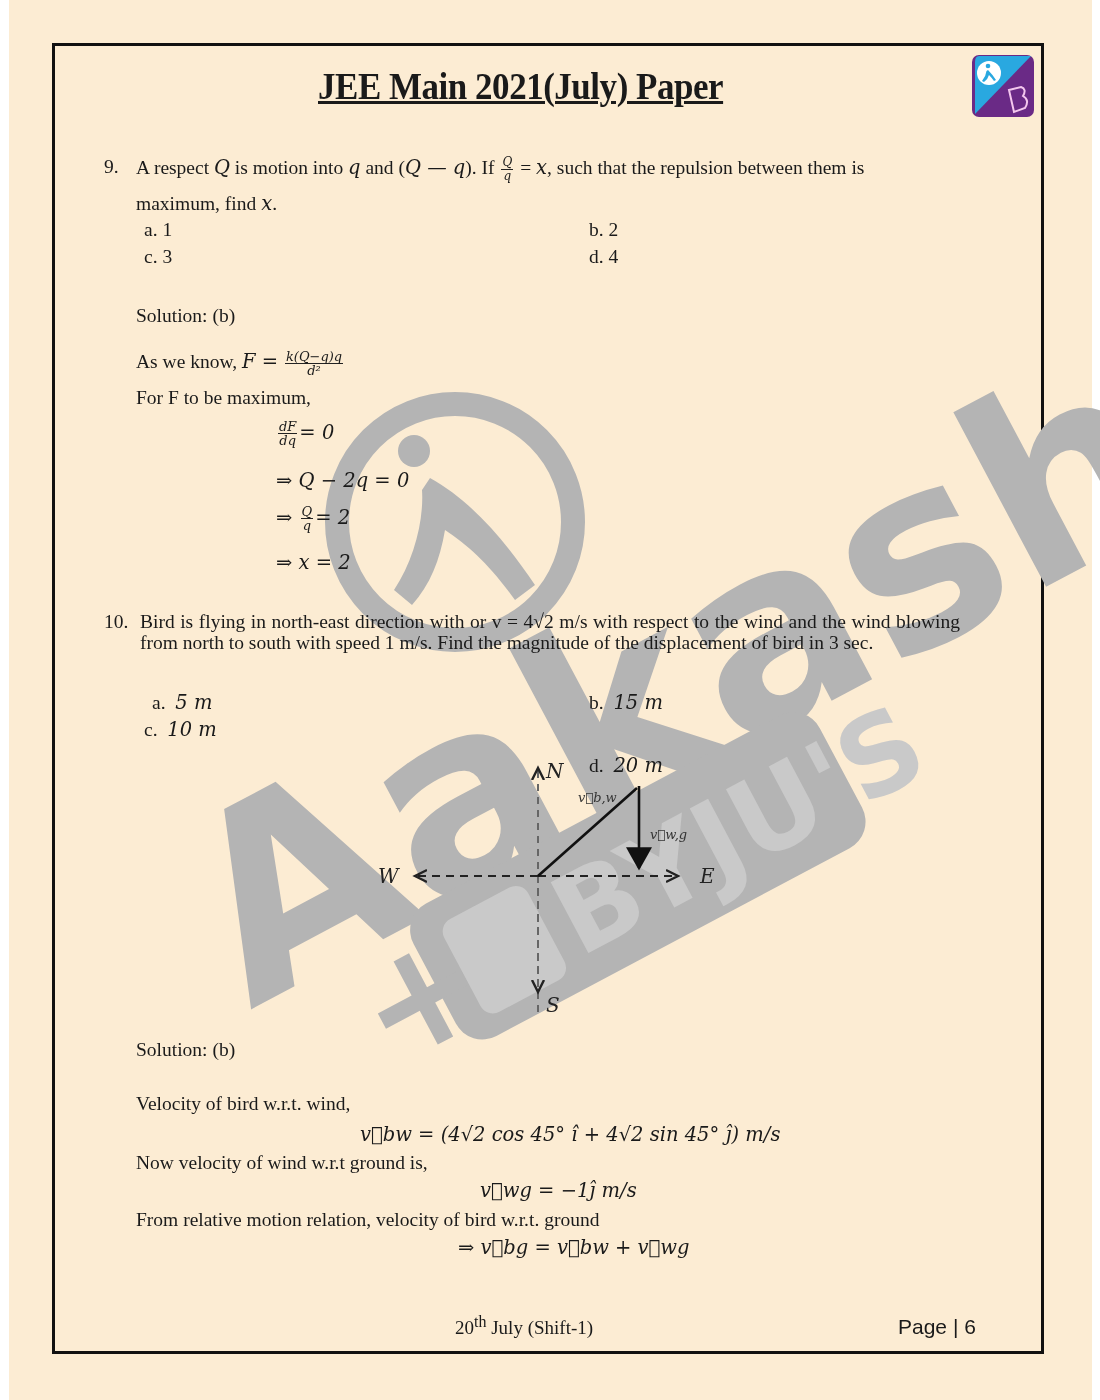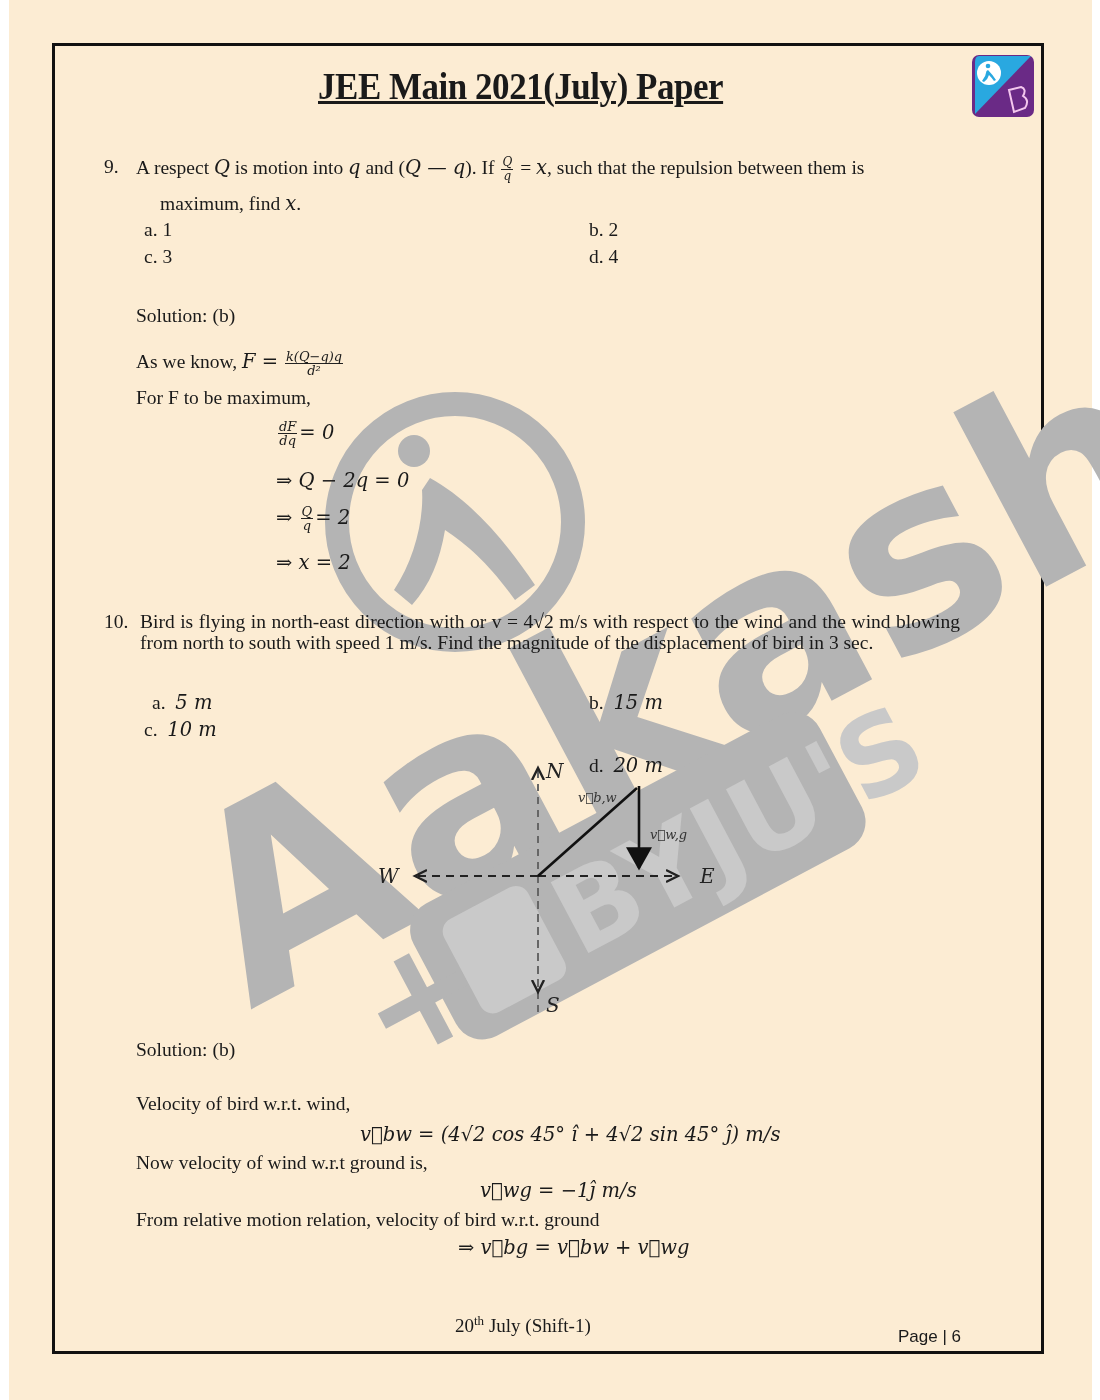--- a/index.html
+++ b/index.html
@@ -13,21 +13,21 @@
   .logo { left:971px; top:54px; width:64px; height:64px; }
   .txt { font-size:19.5px; }
   .narrow { font-family:"Liberation Serif",serif; }
   .m { font-family:"DejaVu Serif",serif; font-style:italic; }
   .frac { display:inline-block; vertical-align:middle; text-align:center; font-size:12px; line-height:13px; margin:0 2px; }
   .frac .n { display:block; border-bottom:1px solid #222; padding:0 1px; }
   .frac .d { display:block; }
   .watermark { position:absolute; left:0; top:0; width:1100px; height:1400px; pointer-events:none; }
   .justify { text-align:justify; white-space:normal; }
   .foot { font-size:19px; }
-  .page { font-family:"Liberation Sans",sans-serif; font-size:17px;margin-top:12px; }
+  .page { font-family:"Liberation Sans",sans-serif; font-size:21px; }
 </style>
 </head>
 <body>
 
 <div class="paper"></div>
 <div class="frame"></div>
 
 <svg class="watermark" viewBox="0 0 1100 1400">
   <g fill="none" stroke="#b4b4b4" stroke-width="24">
     <circle cx="455" cy="522" r="118"></circle>
@@ -54,21 +54,21 @@
   <circle cx="18" cy="19" r="12" fill="#ffffff"></circle>
   <circle cx="17" cy="12" r="2.3" fill="#29a8e0"></circle>
   <path d="M17 16 Q21 20 25 26 L23 27 Q20 23 18 21 Q17 25 13 28 L11 27 Q15 22 15.5 17 Z" fill="#29a8e0"></path>
   <path d="M38 36 L50 33 Q56 35 52 42 Q59 46 54 54 L43 58 Z" fill="none" stroke="#f4c7ee" stroke-width="2"></path>
 </svg>
 
 <div class="abs txt narrow" style="left:104px; top:156px;">9.</div>
 <div class="abs txt narrow" style="left:136px; top:156px;">
   <span>A respect </span><span class="m">Q</span><span> is motion into </span><span class="m">q</span><span> and (</span><span class="m">Q — q</span><span>). If </span><span class="frac m"><span class="n">Q</span><span class="d">q</span></span><span> = </span><span class="m">x</span><span>, such that the repulsion between them is</span>
 </div>
-<div class="abs txt narrow" style="left:136px; top:192px;margin-left:24px;">
+<div class="abs txt narrow" style="left:136px; top:192px;">
   <span>maximum, find </span><span class="m">x</span><span>.</span>
 </div>
 
 <div class="abs txt narrow" style="left:144px; top:219px;"><span>a.</span> <span>1</span></div>
 <div class="abs txt narrow" style="left:589px; top:219px;"><span>b.</span> <span>2</span></div>
 <div class="abs txt narrow" style="left:144px; top:246px;"><span>c.</span> <span>3</span></div>
 <div class="abs txt narrow" style="left:589px; top:246px;"><span>d.</span> <span>4</span></div>
 
 <div class="abs txt" style="left:136px; top:305px;">Solution: (b)</div>
 <div class="abs txt" style="left:136px; top:350px;">
@@ -120,15 +120,15 @@
 
 <div class="abs txt narrow" style="left:136px; top:1039px;">Solution: (b)</div>
 <div class="abs txt narrow" style="left:136px; top:1093px;">Velocity of bird w.r.t. wind,</div>
 <div class="abs txt m" style="left:360px; top:1123px;">v⃗bw = (4√2 cos 45° î + 4√2 sin 45° ĵ) m/s</div>
 <div class="abs txt narrow" style="left:136px; top:1152px;">Now velocity of wind w.r.t ground is,</div>
 <div class="abs txt m" style="left:480px; top:1179px;">v⃗wg = −1ĵ m/s</div>
 <div class="abs txt narrow" style="left:136px; top:1209px;">From relative motion relation, velocity of bird w.r.t. ground</div>
 <div class="abs txt m" style="left:458px; top:1236px;">⇒  v⃗bg = v⃗bw + v⃗wg</div>
 
 <div class="abs foot narrow" style="left:455px; top:1313px;">
-  <span>20</span><sup style="font-size:13px;">th</sup><span> July (Shift-1)</span>
+  <span>20</span><sup style="font-size:16px;">th</sup><span> July (Shift-1)</span>
 </div>
 <div class="abs page" style="left:898px; top:1315px;">Page | 6</div>
 
 </body></html>

